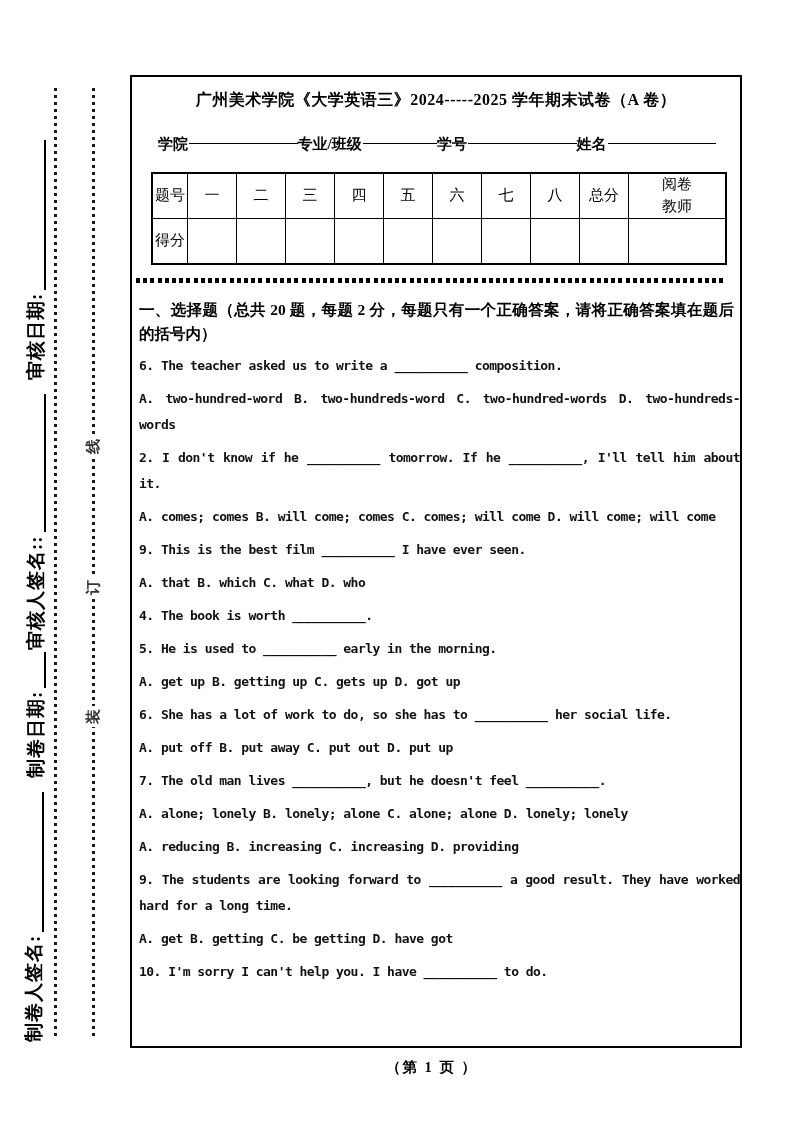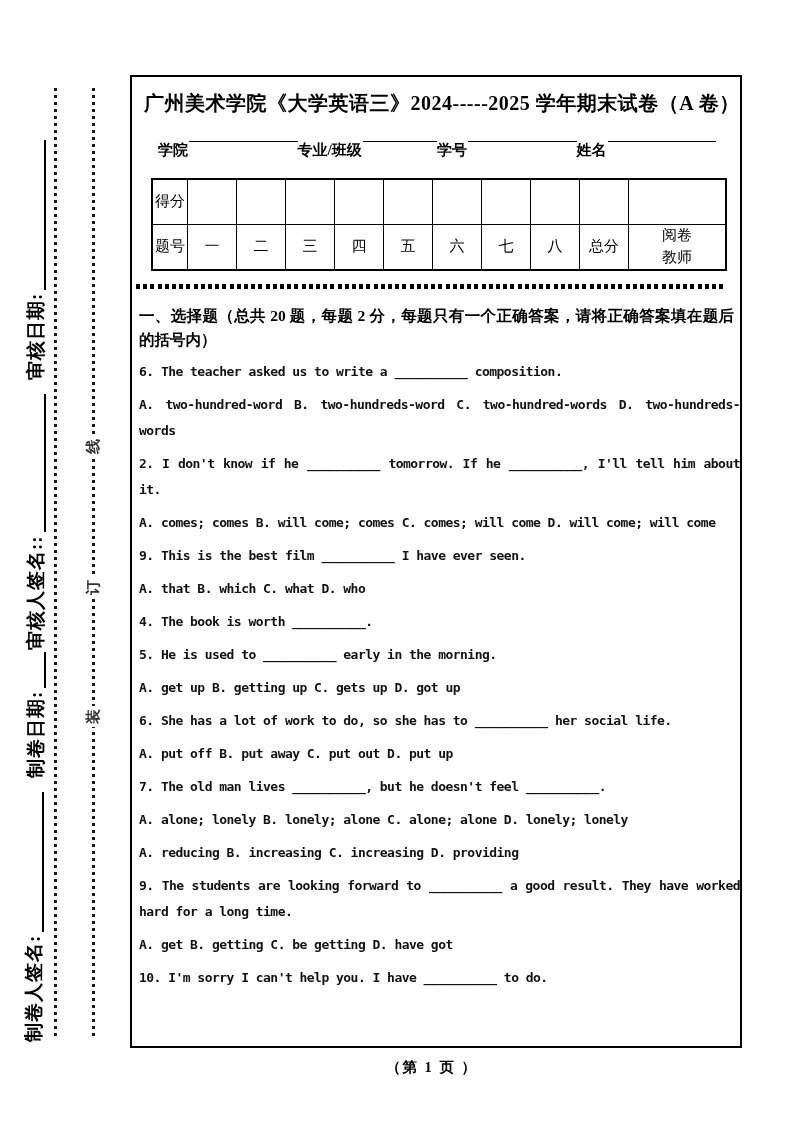--- a/index.html
+++ b/index.html
@@ -21,25 +21,25 @@
   .dla{left:54px;}
   .dlb{left:92px;}
   .bind-char{position:absolute;left:83px;width:21px;height:21px;background:#fff;
              transform:rotate(-90deg);font-size:15px;line-height:21px;text-align:center;
              font-weight:bold;color:#333;}
   .bc1{top:436px;} .bc2{top:577px;} .bc3{top:706px;}
 
   
   .main-box{position:absolute;left:130px;top:75px;width:612px;height:973px;
             border:2px solid #000;box-sizing:border-box;}
-  .exam-title{margin:13px 12px 0;text-align:center;font-size:20px;font-weight:bold;
+  .exam-title{margin:13px 12px 0;text-align:center;font-size:16px;font-weight:bold;
               white-space:nowrap;letter-spacing:0.5px;}
 
   .form-row{display:flex;margin:24px 24px 0 26px;font-size:15px;font-weight:bold;}
-  .form-field{display:flex;flex:1;align-items:flex-start;}
+  .form-field{display:flex;flex:1;align-items:center;}
   .f-label{white-space:nowrap;margin-right:1px;}
   .f-line{flex:1;border-bottom:1.6px solid #000;margin-bottom:2px;min-width:60px;}
 
   .score-table{border-collapse:collapse;table-layout:fixed;width:576px;margin:18px 0 0 19px;
                font-size:15px;border:2px solid #000;}
   .score-table td{border:1.3px solid #000;text-align:center;padding:0;height:44px;
                   line-height:1.3;vertical-align:middle;}
   td.stub{width:34px;}
   td.wide{width:96px;}
   .wrap2{display:inline-block;width:34px;line-height:1.45;}
@@ -105,44 +105,44 @@
         </span>
         <span class="form-field">
           <span class="f-label">姓名</span>
           <span class="f-line"></span>
         </span>
       </div>
 
     <table class="score-table">
       <tbody>
         <tr>
+            <td class="stub">题号</td>
+            <td>一</td>
+            <td>二</td>
+            <td>三</td>
+            <td>四</td>
+            <td>五</td>
+            <td>六</td>
+            <td>七</td>
+            <td>八</td>
+            <td>总分</td>
+            <td class="wide"><span class="wrap2">阅卷教师</span></td>
+          </tr>
+        <tr>
             <td class="stub">得分</td>
             <td></td>
             <td></td>
             <td></td>
             <td></td>
             <td></td>
             <td></td>
             <td></td>
             <td></td>
             <td></td>
             <td class="wide"></td>
-          </tr>
-        <tr>
-            <td class="stub">题号</td>
-            <td>一</td>
-            <td>二</td>
-            <td>三</td>
-            <td>四</td>
-            <td>五</td>
-            <td>六</td>
-            <td>七</td>
-            <td>八</td>
-            <td>总分</td>
-            <td class="wide"><span class="wrap2">阅卷教师</span></td>
           </tr>
       </tbody>
     </table>
 
     <div class="dot-sep"></div>
 
     <div class="sec-heading">一、选择题（总共 20 题，每题 2 分，每题只有一个正确答案，请将正确答案填在题后的括号内）</div>
 
     <div class="questions">
         <p>6. The teacher asked us to write a __________ composition.</p>

